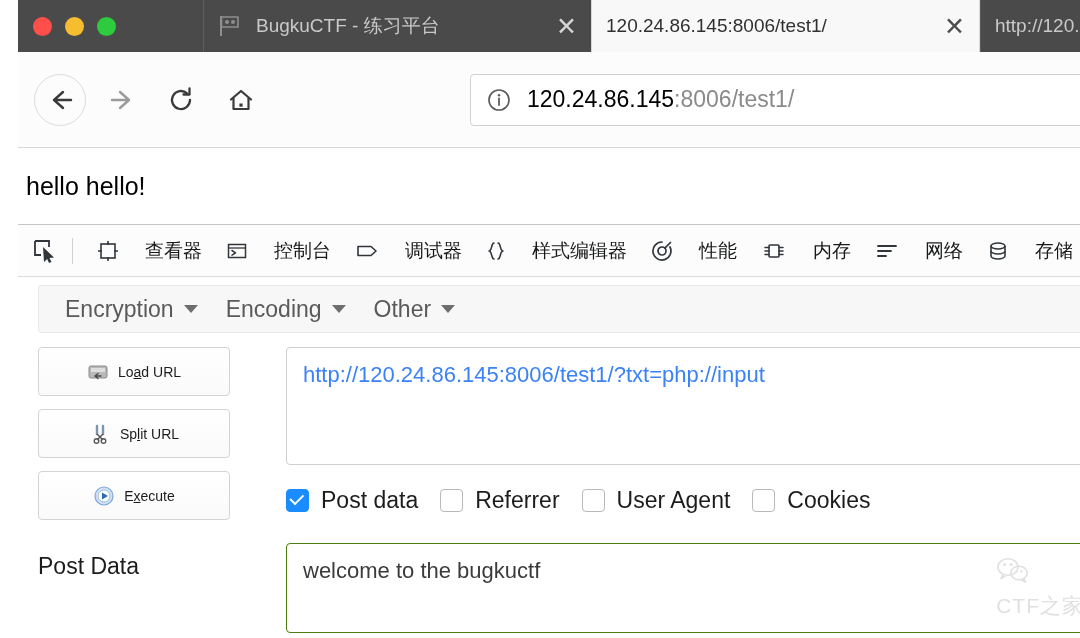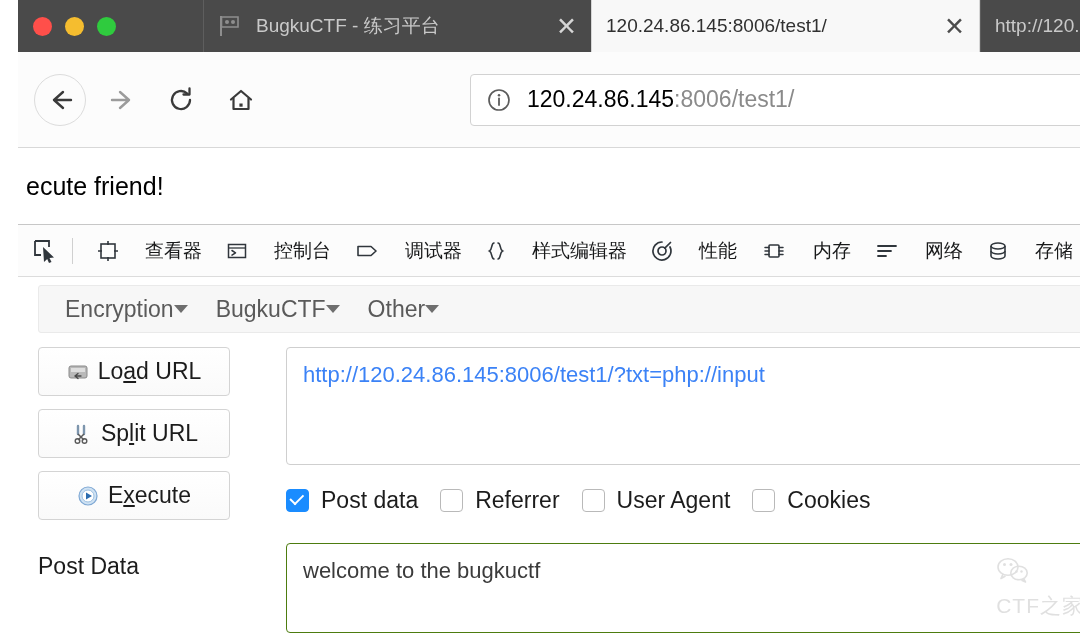--- a/index.html
+++ b/index.html
@@ -168,20 +168,21 @@
     background: #f7f7f7;
     border: 1px solid #eaeaea;
     border-radius: 3px;
     display: flex;
     align-items: center;
     padding-left: 12px;
   }
   .hb-menu {
     display: flex;
     align-items: center;
+    gap: 10px;
     font-size: 23px;
     color: #5a5a5a;
     padding: 0 14px;
   }
   .caret {
     width: 0; height: 0;
     border-left: 7px solid transparent;
     border-right: 7px solid transparent;
     border-top: 8px solid #6e6e6e;
     display: block;
@@ -196,21 +197,21 @@
 
   .hb-btn {
     height: 49px;
     border: 1px solid #d4d4d4;
     border-radius: 4px;
     background: linear-gradient(#ffffff, #fafafa);
     display: flex;
     align-items: center;
     justify-content: center;
     gap: 9px;
-    font-size: 23px;
+    font-size: 14px;
     color: #1c1c1c;
     margin-bottom: 13px;
     width: 192px;
   }
   .hb-btn .bicon { width: 22px; height: 22px; flex: 0 0 22px; display: block; }
   .accel { text-decoration: underline; }
 
   .hb-url {
     height: 118px;
     border: 1px solid #cfcfcf;
@@ -352,21 +353,21 @@
           <circle cx="12" cy="12" r="10" stroke="#5c5c5c" stroke-width="1.7" fill="none"></circle>
           <circle cx="12" cy="7.2" r="1.25" fill="#5c5c5c"></circle>
           <path d="M12 10.5 L12 17" stroke="#5c5c5c" stroke-width="1.8" stroke-linecap="round"></path>
         </svg>
       </span>
       <span class="url-text"><span>120.24.86.145</span><span class="dim">:8006/test1/</span></span>
     </div>
   </div>
 
   <div class="page">
-    <div class="page-text">ecute friend!</div>
+    <div class="page-text">hello hello!</div>
   </div>
 
   <div class="dt-toolbar">
     <div class="dt-picker">
       <svg width="26" height="26" viewBox="0 0 26 26">
         <path d="M3 3 L17 3 L17 9 M3 3 L3 17 L9 17" stroke="#30363c" stroke-width="1.8" fill="none"></path>
         <path d="M11 9 L22 19.5 L17.5 20 L19.5 24 L17 25 L15.2 21 L12 24 Z" fill="#30363c"></path>
       </svg>
     </div>
     <div class="dt-sep"></div>
@@ -440,21 +441,21 @@
   </div>
 
   <div class="hb">
 
     <div class="hb-menubar">
       <div class="hb-menu">
         <span>Encryption</span>
         <span class="caret"></span>
       </div>
       <div class="hb-menu">
-        <span>BugkuCTF</span>
+        <span>Encoding</span>
         <span class="caret"></span>
       </div>
       <div class="hb-menu">
         <span>Other</span>
         <span class="caret"></span>
       </div>
     </div>
 
     <div class="hb-body">
       <div class="hb-left">

